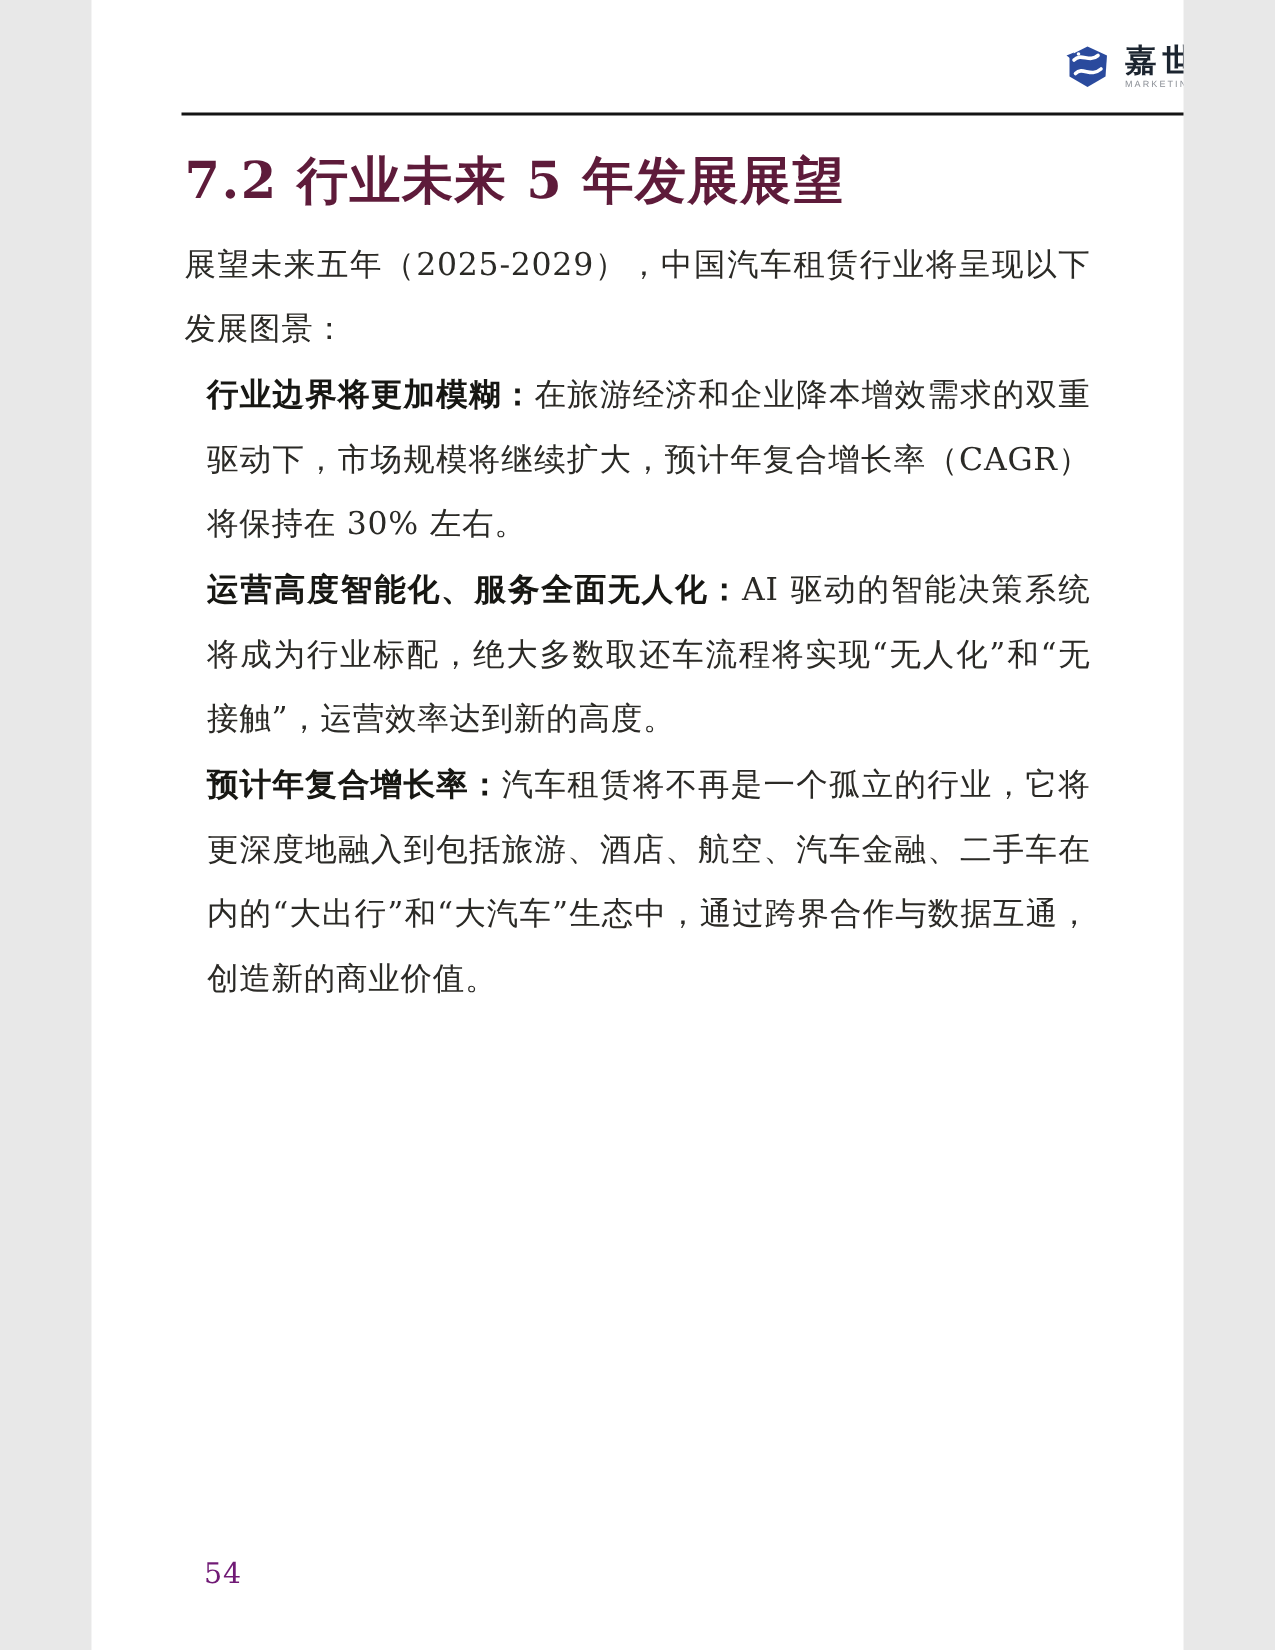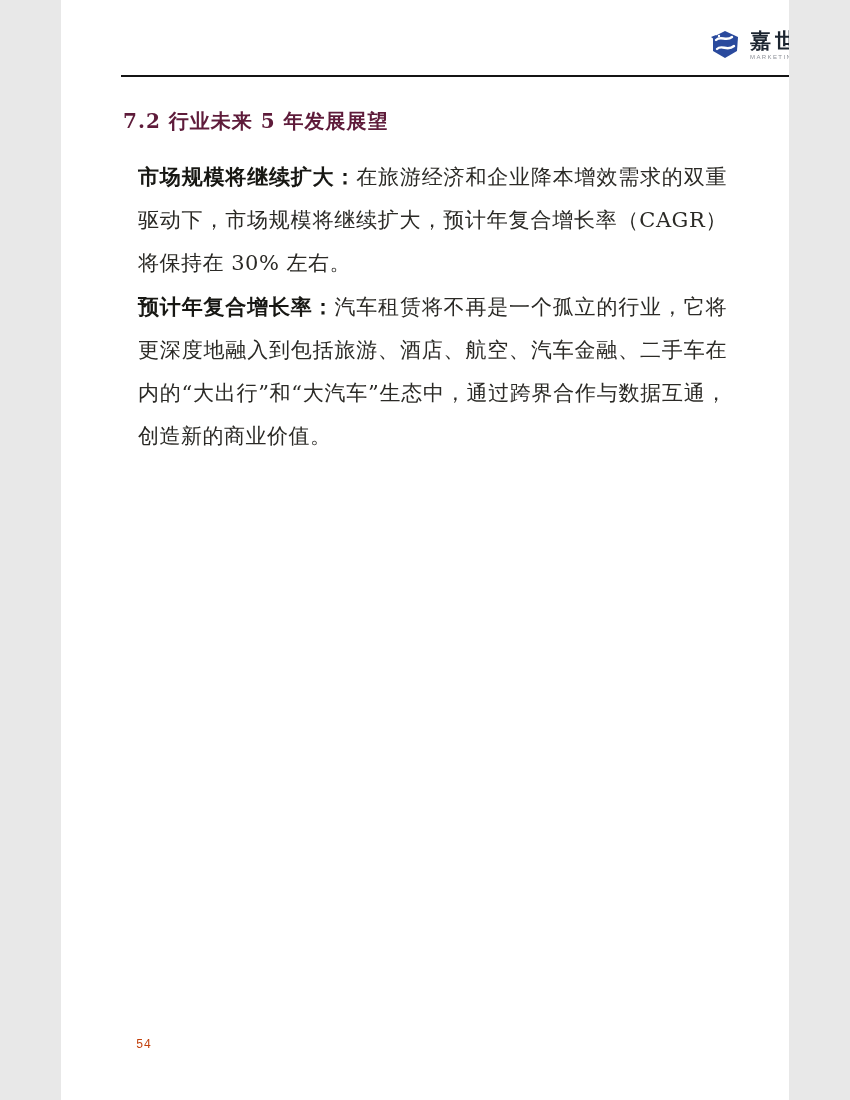--- a/index.html
+++ b/index.html
@@ -48,21 +48,21 @@
     top: 75px;
     width: 718px;
     height: 0;
     border-top: 2px solid #141414;
   }
 
   
   main { padding: 77px 62px 0 62px; }
   h1.doc-title {
     margin: 24px 0 14px 0;
-    font-size: 20px;
+    font-size: 34px;
     line-height: 40px;
     font-weight: bold;
     color: #5e1b3a;
     letter-spacing: 1px;
   }
   .bodytext {
     font-size: 21px;
     line-height: 43px;
     text-align: justify;
     letter-spacing: 0.5px;
@@ -70,24 +70,23 @@
   p.intro { margin: 0; }
   .blocks { padding-left: 15px; }
   .blocks p { margin: 0; }
   .blocks p strong { color: #171713; }
 
   
   .page-number {
     position: absolute;
     left: 75px;
     top: 1038px;
-    font-size: 12px;
-    color: #c2410c;
+    font-size: 19px;
+    color: #701a75;
     letter-spacing: 0.5px;
-    font-family: Liberation Mono, monospace;
   }
 </style>
 </head>
 <body>
 
 <div class="page">
 
   <div class="logo">
     <svg class="logo-icon" width="32" height="32" viewBox="0 0 32 32" aria-hidden="true">
       <path d="M7 7 L2 9 L6 12 Z" fill="#2a4a9d"></path>
@@ -100,25 +99,27 @@
       <div class="logo-name">嘉世咨询</div>
       <div class="logo-tagline">MARKETING   |   CONSULTING   |   RESEARCH</div>
     </div>
   </div>
 
   <div class="header-rule"></div>
 
   <main>
     <h1 class="doc-title">7.2 行业未来 5 年发展展望</h1>
 
+    <p class="intro bodytext">展望未来五年（2025-2029），中国汽车租赁行业将呈现以下发展图景：</p>
 
     <div class="blocks">
-      <p class="bodytext"><strong>市场规模将继续扩大：</strong><span>在旅游经济和企业降本增效需求的双重驱动下，市场规模将继续扩大，预计年复合增长率（CAGR）将保持在 30% 左右。</span></p>
+      <p class="bodytext"><strong>行业边界将更加模糊：</strong><span>在旅游经济和企业降本增效需求的双重驱动下，市场规模将继续扩大，预计年复合增长率（CAGR）将保持在 30% 左右。</span></p>
 
 
+      <p class="bodytext"><strong>运营高度智能化、服务全面无人化：</strong><span>AI 驱动的智能决策系统将成为行业标配，绝大多数取还车流程将实现“无人化”和“无接触”，运营效率达到新的高度。</span></p>
 
 
       <p class="bodytext"><strong>预计年复合增长率：</strong><span>汽车租赁将不再是一个孤立的行业，它将更深度地融入到包括旅游、酒店、航空、汽车金融、二手车在内的“大出行”和“大汽车”生态中，通过跨界合作与数据互通，创造新的商业价值。</span></p>
     </div>
   </main>
 
   <span class="page-number">54</span>
 </div>
 
 </body></html>

